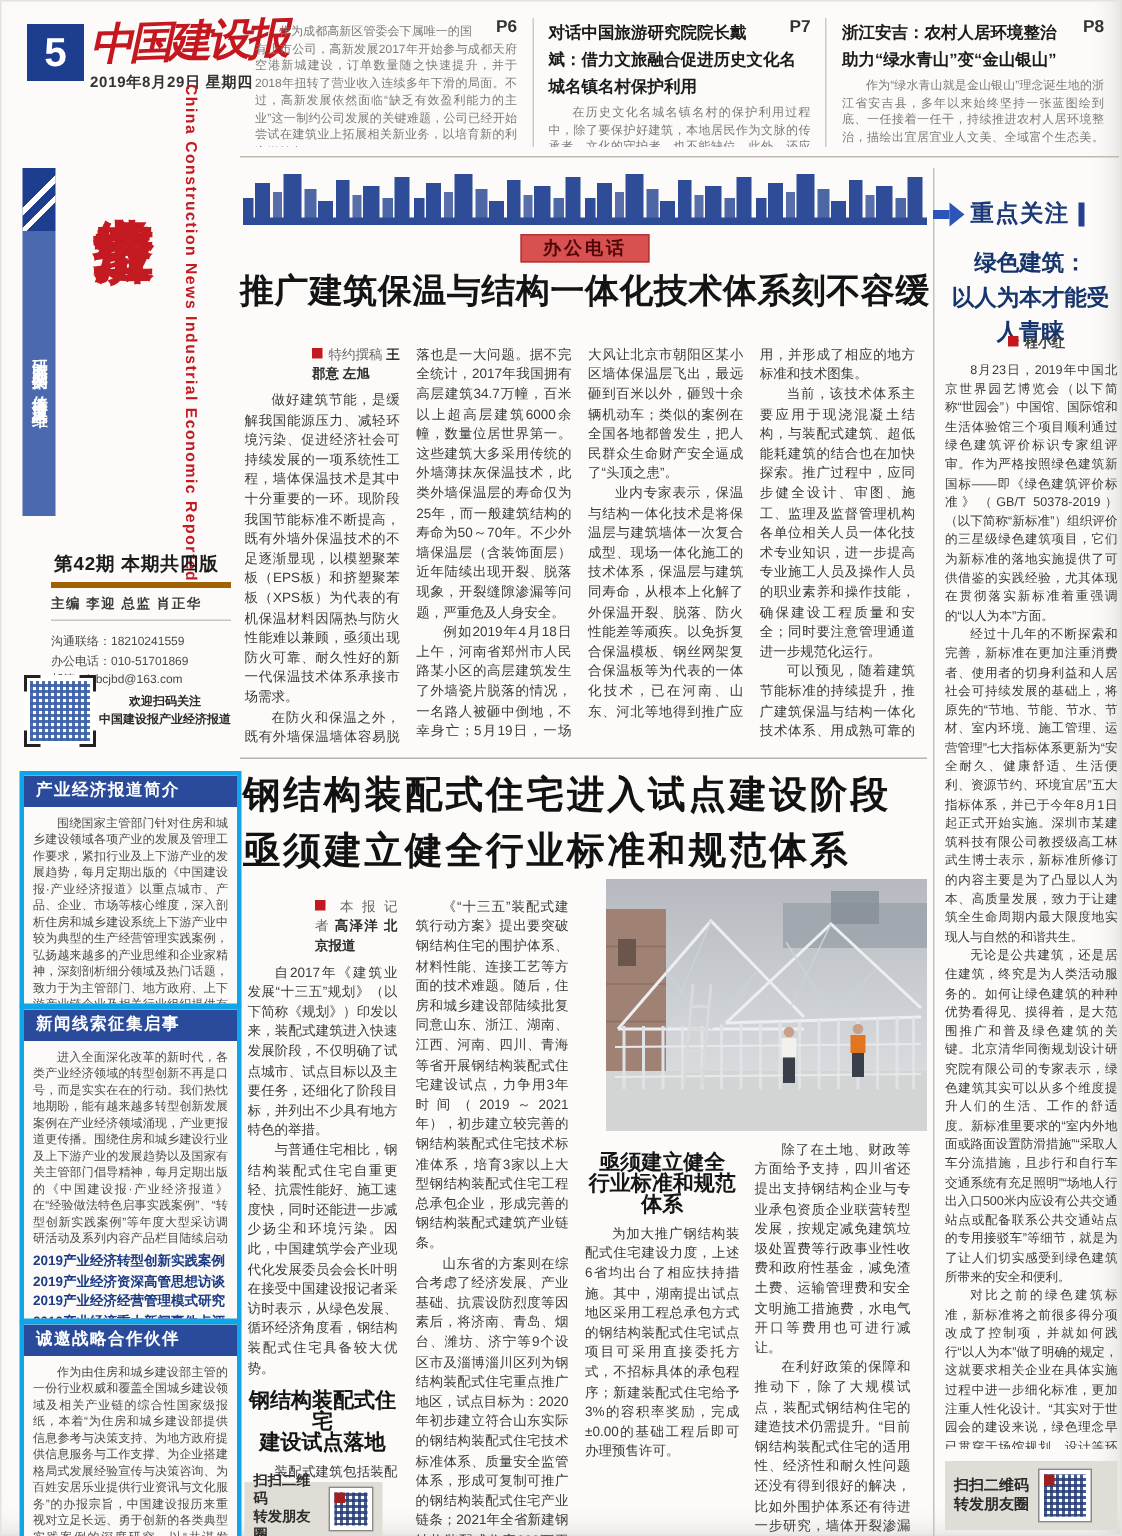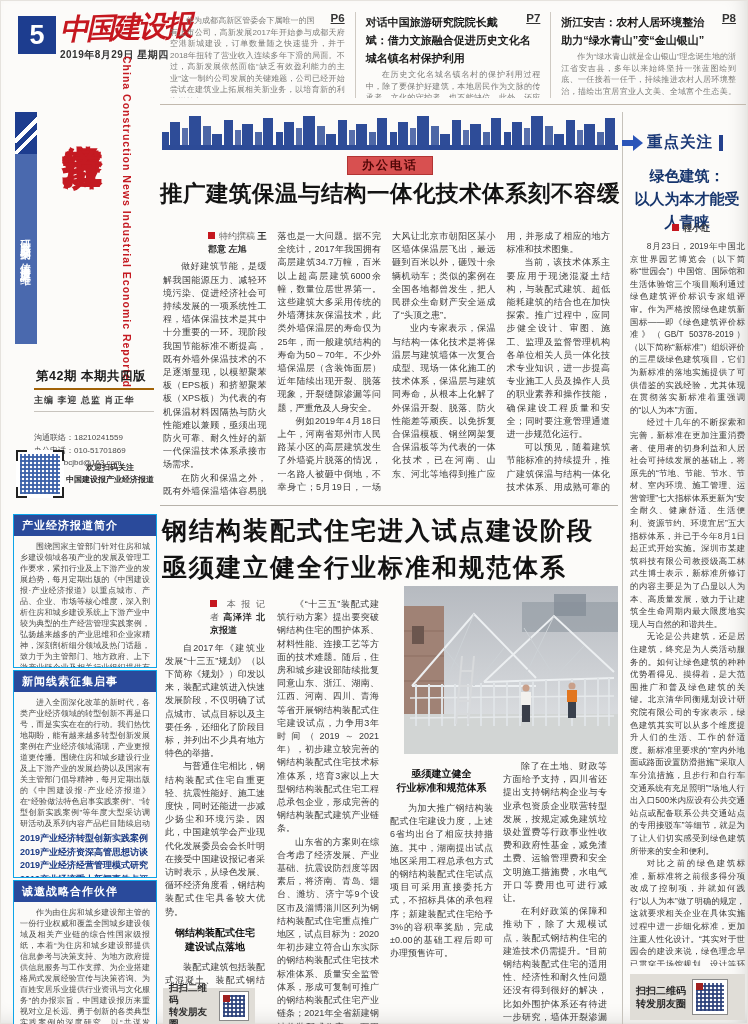--- a/index.html
+++ b/index.html
@@ -9,50 +9,50 @@
   .abs{position:absolute;}
   
   .pagenum{left:18px;top:16px;width:38px;height:38px;background:#1d3d8f;color:#fff;
            font-size:27px;font-weight:bold;text-align:center;line-height:38px;}
   .logo{left:60px;top:8px;width:140px;color:#c5171f;font-family:"Liberation Serif","DejaVu Serif",serif;
         font-weight:bold;font-style:italic;font-size:29px;letter-spacing:-3px;transform:rotate(-2deg);white-space:nowrap;}
   .pubdate{left:60px;top:48px;font-size:10px;font-weight:bold;color:#333;letter-spacing:.5px;}
   .briefs{left:160px;top:12px;width:586px;height:86px;display:flex;}
   .brief{flex:1;padding:0 10px;overflow:hidden;}
   .brief+.brief{border-left:1px solid #cfcac3;}
-  .brief-page{float:right;font-weight:bold;font-size:11.5px;color:#333;margin-left:16px;text-decoration:underline;}
+  .brief-page{float:right;font-weight:bold;font-size:11.5px;color:#333;margin-left:16px;}
   .brief-title{font-size:11px;font-weight:bold;line-height:14px;color:#1b1b1b;}
   .brief-body{margin:3px 0 0;font-size:8px;line-height:11.5px;color:#7b7b78;text-align:justify;text-indent:2em;}
   .rule-top{left:160px;top:104px;width:586px;height:1px;background:#c2b9ae;}
   
   .slogan-strip{left:15px;top:112px;width:22px;height:232px;}
   .slogan-cap{width:22px;height:42px;background:#1d3d8f;
               background-image:linear-gradient(135deg,transparent 42%,#fff 42%,#fff 50%,transparent 50%,transparent 62%,#fff 62%,#fff 70%,transparent 70%);}
   .slogan-body{width:22px;height:190px;background:#4a69ae;display:flex;flex-direction:column;align-items:center;justify-content:center;gap:12px;}
   .slogan-body span{writing-mode:vertical-rl;text-orientation:upright;color:#fff;font-size:10.5px;font-weight:bold;letter-spacing:2px;}
   .vtitle{left:46px;top:112px;width:72px;height:262px;writing-mode:vertical-rl;text-orientation:upright;
           font-family:"Liberation Serif","DejaVu Serif",serif;font-weight:bold;color:#c41a22;
           font-size:40px;letter-spacing:1px;line-height:72px;}
   .ven{left:121px;top:56px;height:330px;writing-mode:vertical-rl;font-size:10.5px;font-weight:bold;
        color:#c41a22;letter-spacing:1px;white-space:nowrap;}
   .issue{left:36px;top:368px;width:118px;font-size:12.5px;font-weight:bold;color:#1c1c1c;letter-spacing:.5px;}
-  .staffbox{left:34px;top:388px;width:120px;border-top:2px solid #a16207;padding-top:4px;}
+  .staffbox{left:34px;top:388px;width:120px;border-top:4px solid #a16207;padding-top:4px;}
   .staff{font-size:9px;font-weight:bold;color:#3d3d3d;letter-spacing:1px;border-bottom:1px solid #c8c4be;padding-bottom:4px;}
-  .contact{margin-top:20px;font-size:8px;line-height:12.5px;color:#4a4a4a;}
+  .contact{margin-top:8px;font-size:8px;line-height:12.5px;color:#4a4a4a;}
   .mh-qr{left:16px;top:450px;width:48px;height:48px;background:#fff;}
   .qr-pat{position:absolute;inset:4px;background:
       repeating-linear-gradient(0deg,rgba(58,96,168,.9) 0 2px,transparent 2px 4px),
       repeating-linear-gradient(90deg,rgba(58,96,168,.9) 0 2px,#fff 2px 4px);}
   .br{position:absolute;width:9px;height:9px;}
   .br.tl{left:0;top:0;border-left:2px solid #222;border-top:2px solid #222;}
   .br.tr{right:0;top:0;border-right:2px solid #222;border-top:2px solid #222;}
   .br.bl{left:0;bottom:0;border-left:2px solid #222;border-bottom:2px solid #222;}
   .br.brr{right:0;bottom:0;border-right:2px solid #222;border-bottom:2px solid #222;}
   .mh-qr-cap{left:66px;top:462px;width:88px;text-align:center;font-size:8px;font-weight:bold;color:#2b2b2b;line-height:12px;}
-  .sbox{left:13px;width:142px;border:1px solid #0ea5e9;background:#fbfaf8;overflow:hidden;}
+  .sbox{left:13px;width:142px;border:3px solid #0ea5e9;background:#fbfaf8;overflow:hidden;}
   .shead{height:21px;background:#2a4a9b;color:#fff;font-size:11px;font-weight:bold;line-height:21px;padding-left:8px;letter-spacing:1px;}
   .sbody{padding:5px 6px;font-size:8px;line-height:11px;color:#4c4c4a;text-align:justify;text-indent:2em;}
   .hl{padding:2px 6px 4px;font-size:9px;font-weight:bold;color:#1d3c85;line-height:13.5px;}
   
   .vdiv{left:622px;top:112px;width:1px;height:912px;background:#c6c2bb;}
   .skyline{left:162px;top:112px;}
   .badge{left:347px;top:156px;width:84px;height:17px;background:#d85050;border:1px solid #b23434;
          color:#4f0606;font-size:12px;font-weight:bold;text-align:center;line-height:17px;letter-spacing:2px;}
   .headline1{left:160px;top:178px;width:460px;text-align:right;font-size:22.5px;font-weight:bold;color:#141414;letter-spacing:.5px;}
   .art{font-size:9px;line-height:13.2px;color:#3b3b3b;text-align:justify;}
@@ -61,21 +61,21 @@
   .byline{font-size:9px;color:#666;margin-bottom:4px;text-indent:0;padding-left:45px;}
   .byline b{color:#2f2f2f;}
   .sq{display:inline-block;width:7px;height:7px;background:#c5171f;margin-right:4px;}
   .rule-mid{left:160px;top:505px;width:458px;height:1px;background:#b7b2aa;}
   .headline2{left:162px;top:512px;width:458px;font-size:25px;line-height:37px;font-weight:bold;color:#121212;letter-spacing:2px;}
   .a2col{overflow:hidden;}
   .a2c1{left:165px;top:598px;width:100px;height:388px;}
   .a2c2{left:277px;top:598px;width:102px;height:426px;}
   .a2c3{left:390px;top:760px;width:103px;height:264px;}
   .a2c4{left:503px;top:760px;width:104px;height:264px;}
-  .subhead{font-weight:bold;font-size:10px;line-height:14px;text-align:center;color:#151515;margin:7px 0;text-indent:0;}
+  .subhead{font-weight:bold;font-size:14px;line-height:14px;text-align:center;color:#151515;margin:7px 0;text-indent:0;}
   .photo{left:404px;top:586px;width:214px;height:168px;}
   
   .fhead{left:622px;top:132px;width:114px;display:flex;align-items:center;gap:6px;}
   .arrow{width:11px;height:6px;background:#2b55b8;position:relative;margin-right:8px;}
   .arrow:after{content:"";position:absolute;left:11px;top:-5px;border:8px solid transparent;border-left:10px solid #2b55b8;}
   .fhead-t{font-size:15.5px;font-weight:bold;color:#1c3a78;letter-spacing:1px;}
   .hbar{width:4px;height:16px;background:#24418e;}
   .ftitle{left:628px;top:164px;width:118px;text-align:center;font-size:15px;line-height:23px;font-weight:bold;color:#16356d;}
   .fby{left:632px;top:222px;font-size:9px;font-weight:bold;color:#444;padding-left:40px;}
   .fbody{left:630px;top:240px;width:115px;height:726px;font-size:8.4px;line-height:12.6px;}

